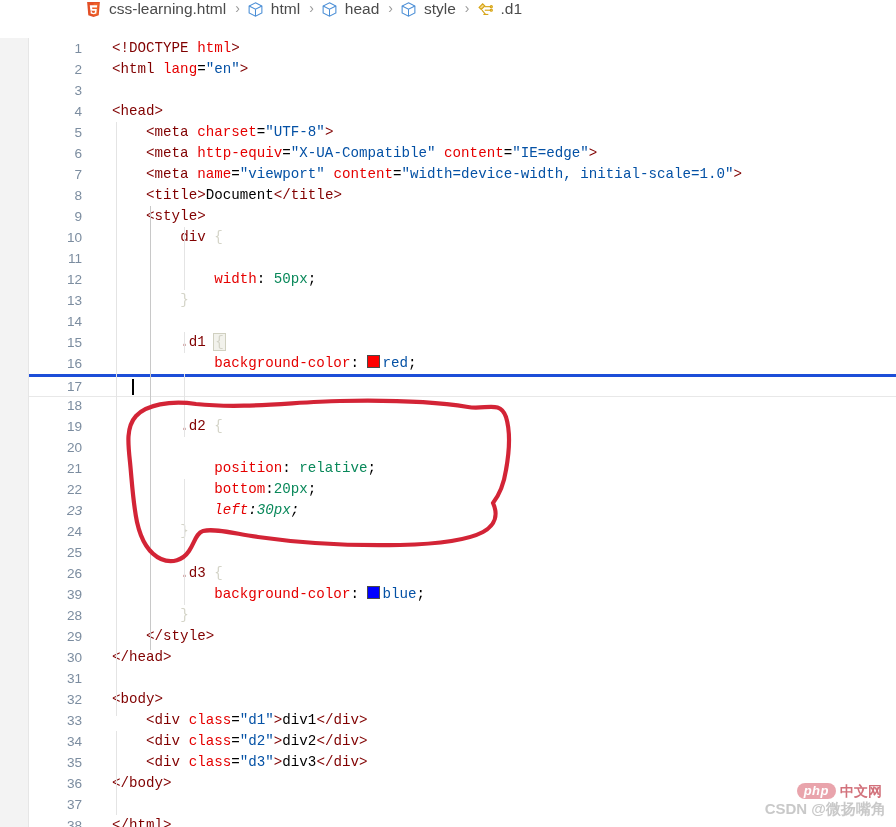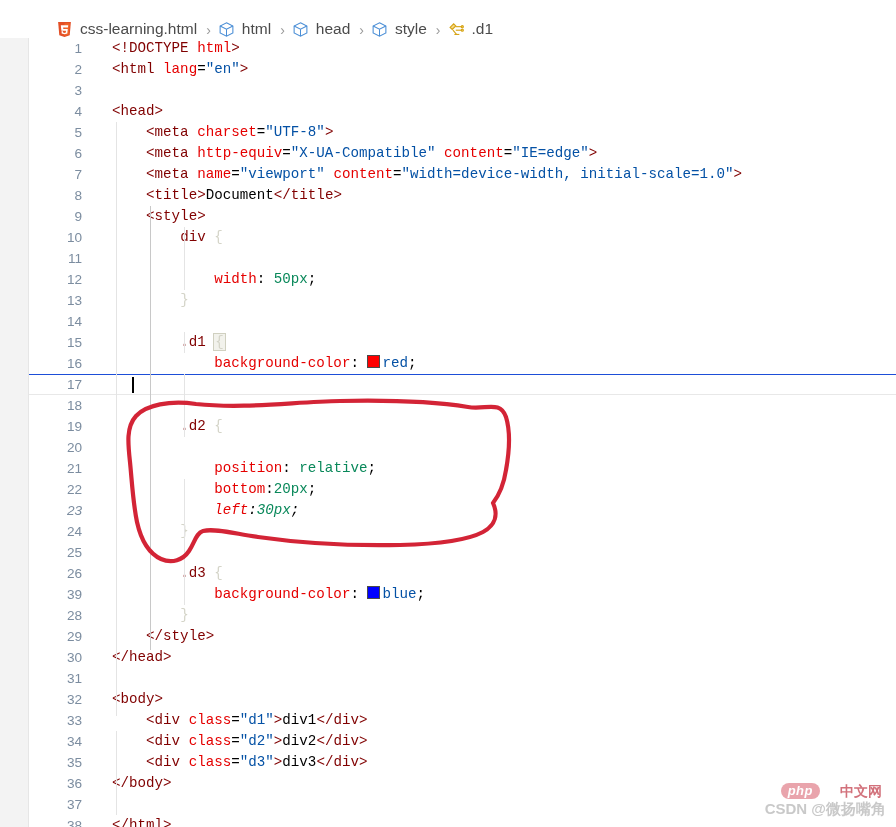--- a/index.html
+++ b/index.html
@@ -43,22 +43,22 @@
     background: #44556e;
   }
 
   
   #breadcrumb {
     position: absolute;
     left: 0; top: 0;
     width: 896px; height: 38px;
     background: #ffffff;
     display: flex;
-    align-items: flex-end;
-    padding-left: 56px;
+    align-items: flex-start;
+    padding-left: 85px;
     box-sizing: border-box;
     z-index: 10;
   }
   #breadcrumb-tabshadow {
     position: absolute;
     left: 28px; top: 0;
     width: 190px; height: 6px;
     background: #ececec;
   }
   #breadcrumb-tabshadow2 {
@@ -120,21 +120,21 @@
     font-family: "Liberation Sans", sans-serif;
     font-size: 13.6px;
   }
   .code {
     position: absolute;
     left: 84px; top: 0;
   }
   
   .code-line.active {
     background: #ffffff;
-    border-top: 1px solid #1d4ed8;
+    border-top: 3px solid #1d4ed8;
     border-bottom: 1px solid #e8e8e8;
     height: 19px;
     line-height: 19px;
   }
   .caret {
     position: absolute;
     left: 104px; top: 2px;
     width: 2px; height: 16px;
     background: #000000;
   }
@@ -214,21 +214,21 @@
     font-weight: bold;
     border-radius: 9px;
     padding: 0px 7px 1px 7px;
     font-family: "Liberation Sans", sans-serif;
     letter-spacing: 0.5px;
   }
   #wm-php-cn {
     color: #d06a74;
     font-size: 14px;
     font-weight: bold;
-    margin-left: 20px;
+    margin-left: 4px;
     font-family: "Liberation Sans", sans-serif;
   }
 </style>
 </head>
 <body>
 
 <div id="left-strip"></div>
 <div id="left-fragment"></div>
 <div id="left-fragment-glyph"></div>
 <div id="left-fragment-glyph2"></div>

